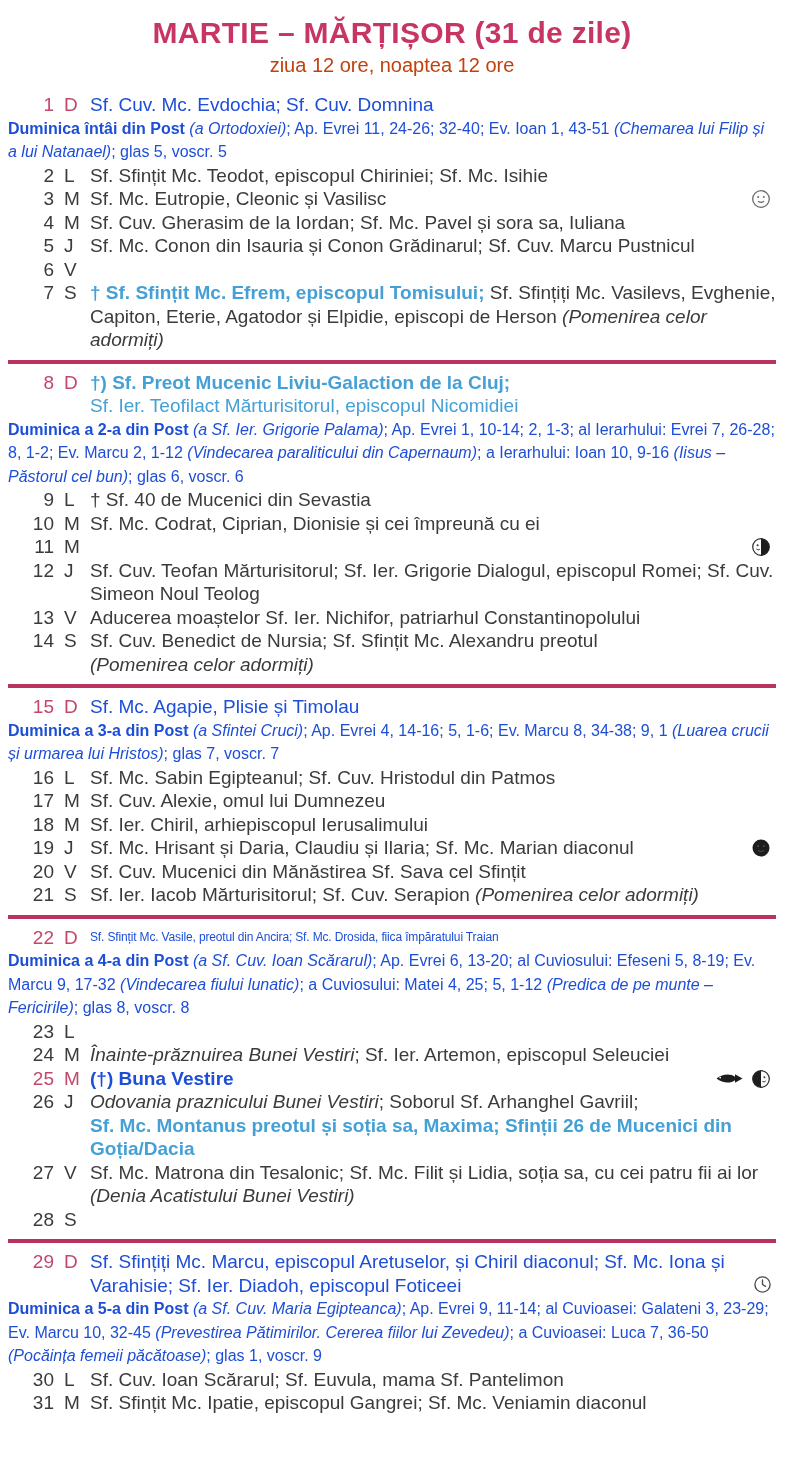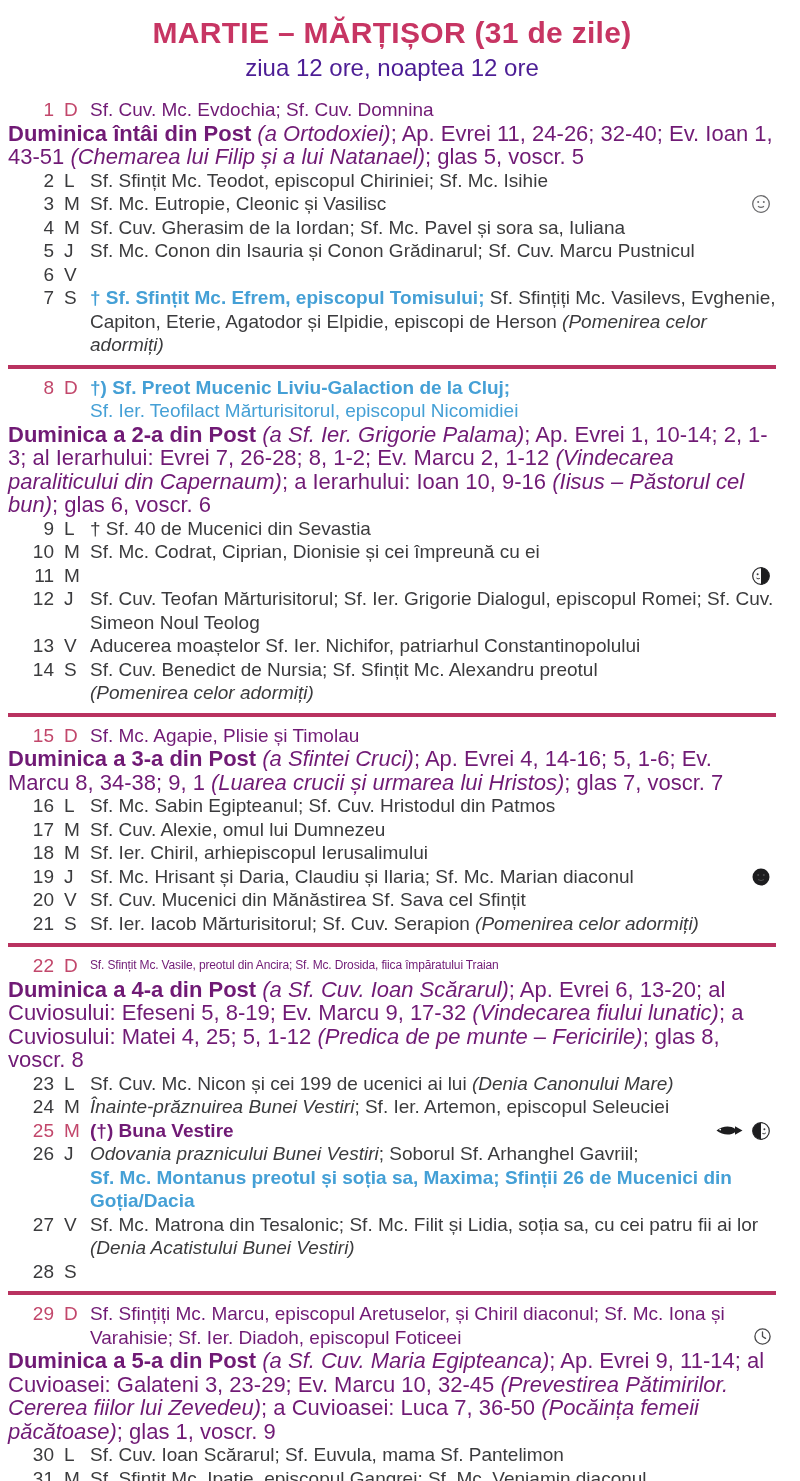--- a/index.html
+++ b/index.html
@@ -7,32 +7,32 @@
     width:800px; height:1481px; background:#ffffff;
     font-family:"Liberation Sans", sans-serif;
     color:#3b3b3d; overflow:hidden;
   }
   .page { padding:4px 24px 0 8px; }
   .title {
     text-align:center; color:#c73563; font-weight:700;
     font-size:30px; margin:12px 0 4px 0; letter-spacing:0.3px;
   }
   .subtitle {
-    text-align:center; color:#4c1d95; font-weight:400;
-    font-size:24px; margin:0 0 16px 0;
+    text-align:center; color:#c2410c; font-weight:400;
+    font-size:20px; margin:0 0 16px 0;
   }
   .day-row {
     display:grid; grid-template-columns:46px 36px 1fr;
     font-size:19px; line-height:23.5px; position:relative;
   }
   .day-row .num { text-align:right; white-space:nowrap; }
   .day-row .let { padding-left:10px; }
-  .sunday { font-size:22px; line-height:23.5px; }
+  .sunday { font-size:16px; line-height:23.5px; }
   .sd { color:#3b3b3d; }
-  .sp { color:#701a75; }
+  .sp { color:#1d4ed8; }
   .sb { color:#45a0d6; }
   .bold { font-weight:bold; }
   .it { font-style:italic; }
   .pinknum { color:#c2476b; }
   .darknum { color:#3b3b3d; }
   .divider { height:4px; background:#b93260; margin:8px 0 7px 0; }
   .icons {
     position:absolute; right:4px; top:1px;
     display:flex; gap:6px; align-items:center;
   }
@@ -188,21 +188,20 @@
       <div class="divider"></div>
       <div class="day-row fit">
         <span class="num pinknum">22</span>
         <span class="let pinknum">D</span>
         <span class="day-text"><span class="sp">Sf. Sfințit Mc. Vasile, preotul din Ancira; Sf. Mc. Drosida, fiica împăratului Traian</span></span>
       </div>
       <div class="sunday"><span class="sp bold">Duminica a 4-a din Post </span><span class="sp it">(a Sf. Cuv. Ioan Scărarul)</span><span class="sp">; Ap. Evrei 6, 13-20; al Cuviosului: Efeseni 5, 8-19; Ev. Marcu 9, 17-32 </span><span class="sp it">(Vindecarea fiului lunatic)</span><span class="sp">; a Cuviosului: Matei 4, 25; 5, 1-12 </span><span class="sp it">(Predica de pe munte – Fericirile)</span><span class="sp">; glas 8, voscr. 8</span></div>
       <div class="day-row">
         <span class="num darknum">23</span>
         <span class="let darknum">L</span>
-        <span class="day-text"><span class="sd">Sf. Cuv. Mc. Nicon și cei 199 de ucenici ai lui </span><span class="sd it">(Denia Canonului Mare)</span></span>
       </div>
       <div class="day-row">
         <span class="num darknum">24</span>
         <span class="let darknum">M</span>
         <span class="day-text"><span class="sd it">Înainte-prăznuirea Bunei Vestiri</span><span class="sd">; Sf. Ier. Artemon, episcopul Seleuciei</span></span>
       </div>
       <div class="day-row">
         <span class="num pinknum">25</span>
         <span class="let pinknum">M</span>
         <span class="day-text"><span class="sp bold">(†) Buna Vestire</span></span>

